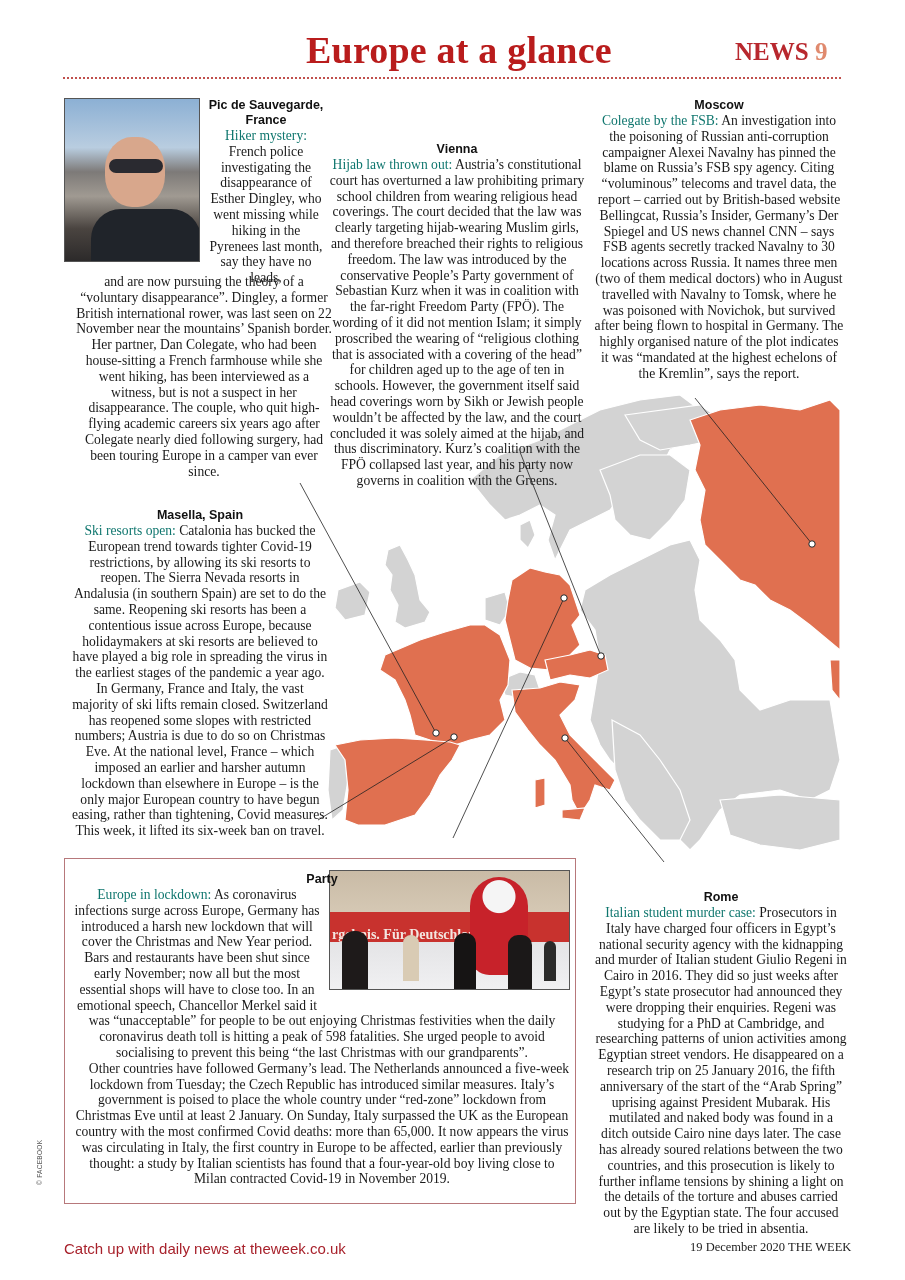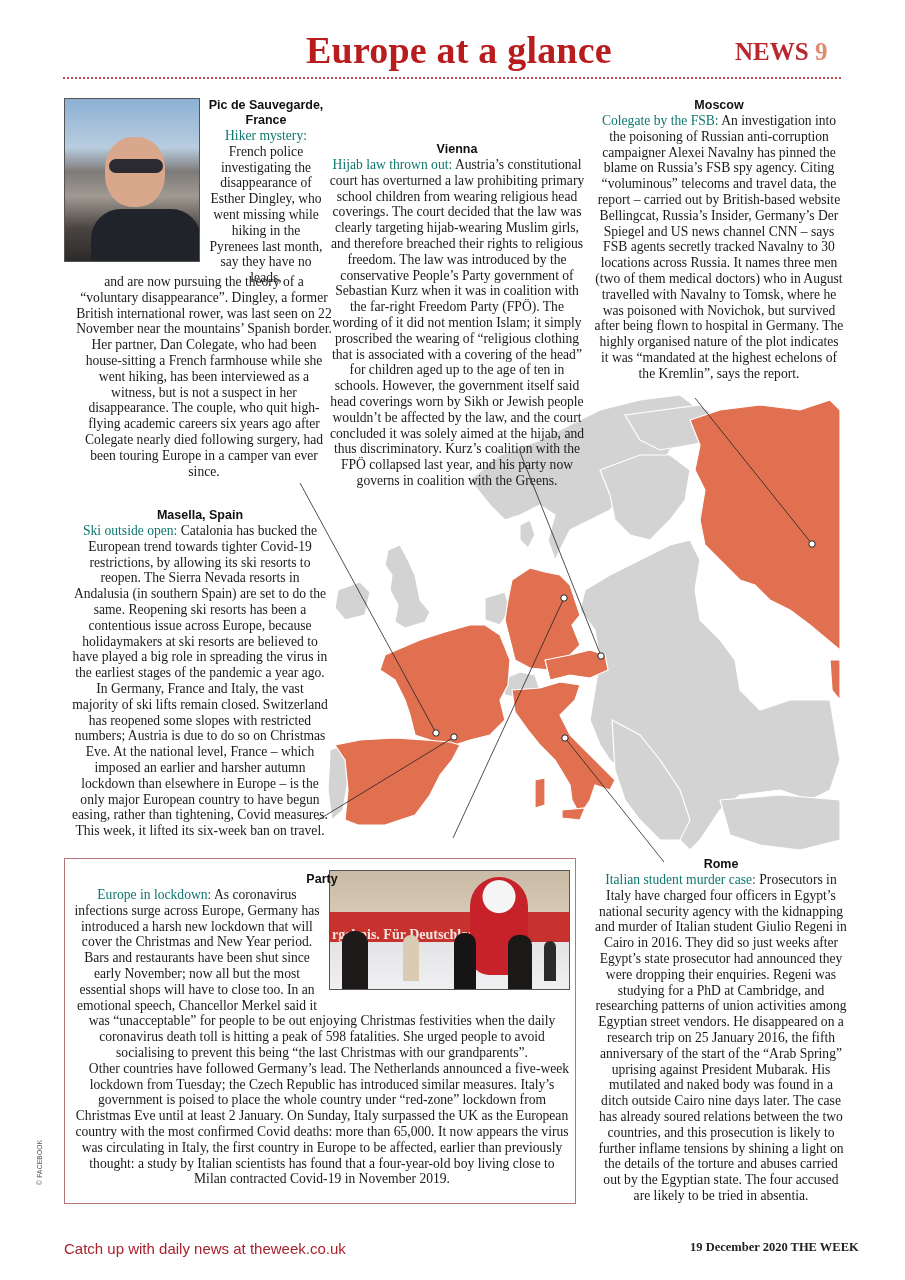--- a/index.html
+++ b/index.html
@@ -9,21 +9,21 @@
   .section{left:735px;top:38px;font-size:25px;font-weight:bold;}
   .section .news{color:#b8282e;text-align:center;}
   .section .num{color:#e08a6e;}
   .rule{left:63px;top:77px;width:778px;height:0;border-top:2px dotted #c0504d;}
   .story{font-size:13.6px;line-height:15.8px;text-align:center;}
   .loc{font-family:"Liberation Sans","DejaVu Sans",sans-serif;font-weight:bold;font-size:12.5px;color:#111;line-height:15px;}
   .kicker{color:#0f766e;}
   .photo{border:1px solid #555;box-sizing:border-box;overflow:hidden;}
   .berlin-box{left:64px;top:858px;width:512px;height:346px;border:1px solid #b7787b;box-sizing:border-box;}
   .footer-left{left:64px;top:1240px;font-family:"Liberation Sans","DejaVu Sans",sans-serif;font-size:15px;color:#a8222c;}
-  .footer-right{left:690px;top:1240px;font-size:12.5px;color:#222;font-weight:bold;}
+  .footer-right{left:690px;top:1240px;font-size:12.5px;color:#222;}
   .credit{left:36px;top:1185px;transform:rotate(-90deg);transform-origin:left top;font-family:"Liberation Sans","DejaVu Sans",sans-serif;font-size:6.5px;color:#555;letter-spacing:0.3px;}
   p{margin:0;}
   .indent{text-indent:14px;}
 </style>
 </head>
 <body>
 
 <div class="abs title">Europe at a glance</div>
 <div class="abs section">
   <span class="news">NEWS</span>
@@ -110,21 +110,21 @@
 </div>
 
 <div class="abs story" style="left:594px;top:98px;width:250px;">
   <div class="loc">Moscow</div>
   <span class="kicker">Colegate by the FSB:</span>
   <span>An investigation into the poisoning of Russian anti-corruption campaigner Alexei Navalny has pinned the blame on Russia’s FSB spy agency. Citing “voluminous” telecoms and travel data, the report – carried out by British-based website Bellingcat, Russia’s Insider, Germany’s Der Spiegel and US news channel CNN – says FSB agents secretly tracked Navalny to 30 locations across Russia. It names three men (two of them medical doctors) who in August travelled with Navalny to Tomsk, where he was poisoned with Novichok, but survived after being flown to hospital in Germany. The highly organised nature of the plot indicates it was “mandated at the highest echelons of the Kremlin”, says the report.</span>
 </div>
 
 <div class="abs story" style="left:72px;top:508px;width:256px;">
   <div class="loc">Masella, Spain</div>
-  <span class="kicker">Ski outside open:</span>
+  <span class="kicker">Ski resorts open:</span>
   <span>Catalonia has bucked the European trend towards tighter Covid-19 restrictions, by allowing its ski resorts to reopen. The Sierra Nevada resorts in Andalusia (in southern Spain) are set to do the same. Reopening ski resorts has been a contentious issue across Europe, because holidaymakers at ski resorts are believed to have played a big role in spreading the virus in the earliest stages of the pandemic a year ago. In Germany, France and Italy, the vast majority of ski lifts remain closed. Switzerland has reopened some slopes with restricted numbers; Austria is due to do so on Christmas Eve. At the national level, France – which imposed an earlier and harsher autumn lockdown than elsewhere in Europe – is the only major European country to have begun easing, rather than tightening, Covid measures. This week, it lifted its six-week ban on travel.</span>
 </div>
 
 <div class="abs berlin-box"></div>
 <div class="abs photo" style="left:329px;top:870px;width:241px;height:120px;background:linear-gradient(180deg,#c9bba6 0%,#d5c8b4 35%,#c8322e 35%,#c8322e 60%,#e4e4e6 60%,#f0f0f2 100%);">
   <div style="position:absolute;left:2px;top:56px;font-family:'Liberation Serif',serif;font-weight:bold;font-size:14px;color:#f3e6e0;white-space:nowrap;">rgebnis. Für Deutschland. F</div>
   <div style="position:absolute;left:140px;top:6px;width:58px;height:98px;border-radius:30px 30px 20px 20px;background:radial-gradient(circle at 50% 20%,#f5f5f5 0 16px,#c7222a 17px);"></div>
   <div style="position:absolute;left:12px;top:60px;width:26px;height:60px;border-radius:12px 12px 0 0;background:#1e1a1a;"></div>
   <div style="position:absolute;left:73px;top:64px;width:16px;height:46px;border-radius:8px 8px 0 0;background:#d9cbb4;"></div>
   <div style="position:absolute;left:124px;top:62px;width:22px;height:58px;border-radius:10px 10px 0 0;background:#161414;"></div>
@@ -134,21 +134,21 @@
 <div class="abs story" style="left:74px;top:872px;width:496px;">
   <div class="loc">Party</div>
   <div style="float:right;width:250px;height:118px;"></div>
   <p>
     <span class="kicker">Europe in lockdown:</span>
     <span>As coronavirus infections surge across Europe, Germany has introduced a harsh new lockdown that will cover the Christmas and New Year period. Bars and restaurants have been shut since early November; now all but the most essential shops will have to close too. In an emotional speech, Chancellor Merkel said it was “unacceptable” for people to be out enjoying Christmas festivities when the daily coronavirus death toll is hitting a peak of 598 fatalities. She urged people to avoid socialising to prevent this being “the last Christmas with our grandparents”.</span>
   </p>
   <p class="indent">Other countries have followed Germany’s lead. The Netherlands announced a five-week lockdown from Tuesday; the Czech Republic has introduced similar measures. Italy’s government is poised to place the whole country under “red-zone” lockdown from Christmas Eve until at least 2 January. On Sunday, Italy surpassed the UK as the European country with the most confirmed Covid deaths: more than 65,000. It now appears the virus was circulating in Italy, the first country in Europe to be affected, earlier than previously thought: a study by Italian scientists has found that a four-year-old boy living close to Milan contracted Covid-19 in November 2019.</p>
 </div>
 
-<div class="abs story" style="left:594px;top:857px;width:254px;">
+<div class="abs story" style="left:594px;top:890px;width:254px;">
   <div class="loc">Rome</div>
   <span class="kicker">Italian student murder case:</span>
   <span>Prosecutors in Italy have charged four officers in Egypt’s national security agency with the kidnapping and murder of Italian student Giulio Regeni in Cairo in 2016. They did so just weeks after Egypt’s state prosecutor had announced they were dropping their enquiries. Regeni was studying for a PhD at Cambridge, and researching patterns of union activities among Egyptian street vendors. He disappeared on a research trip on 25 January 2016, the fifth anniversary of the start of the “Arab Spring” uprising against President Mubarak. His mutilated and naked body was found in a ditch outside Cairo nine days later. The case has already soured relations between the two countries, and this prosecution is likely to further inflame tensions by shining a light on the details of the torture and abuses carried out by the Egyptian state. The four accused are likely to be tried in absentia.</span>
 </div>
 
 <div class="abs credit">© FACEBOOK</div>
 
 <div class="abs footer-left">Catch up with daily news at theweek.co.uk</div>
 <div class="abs footer-right">
   <span>19 December 2020</span>

